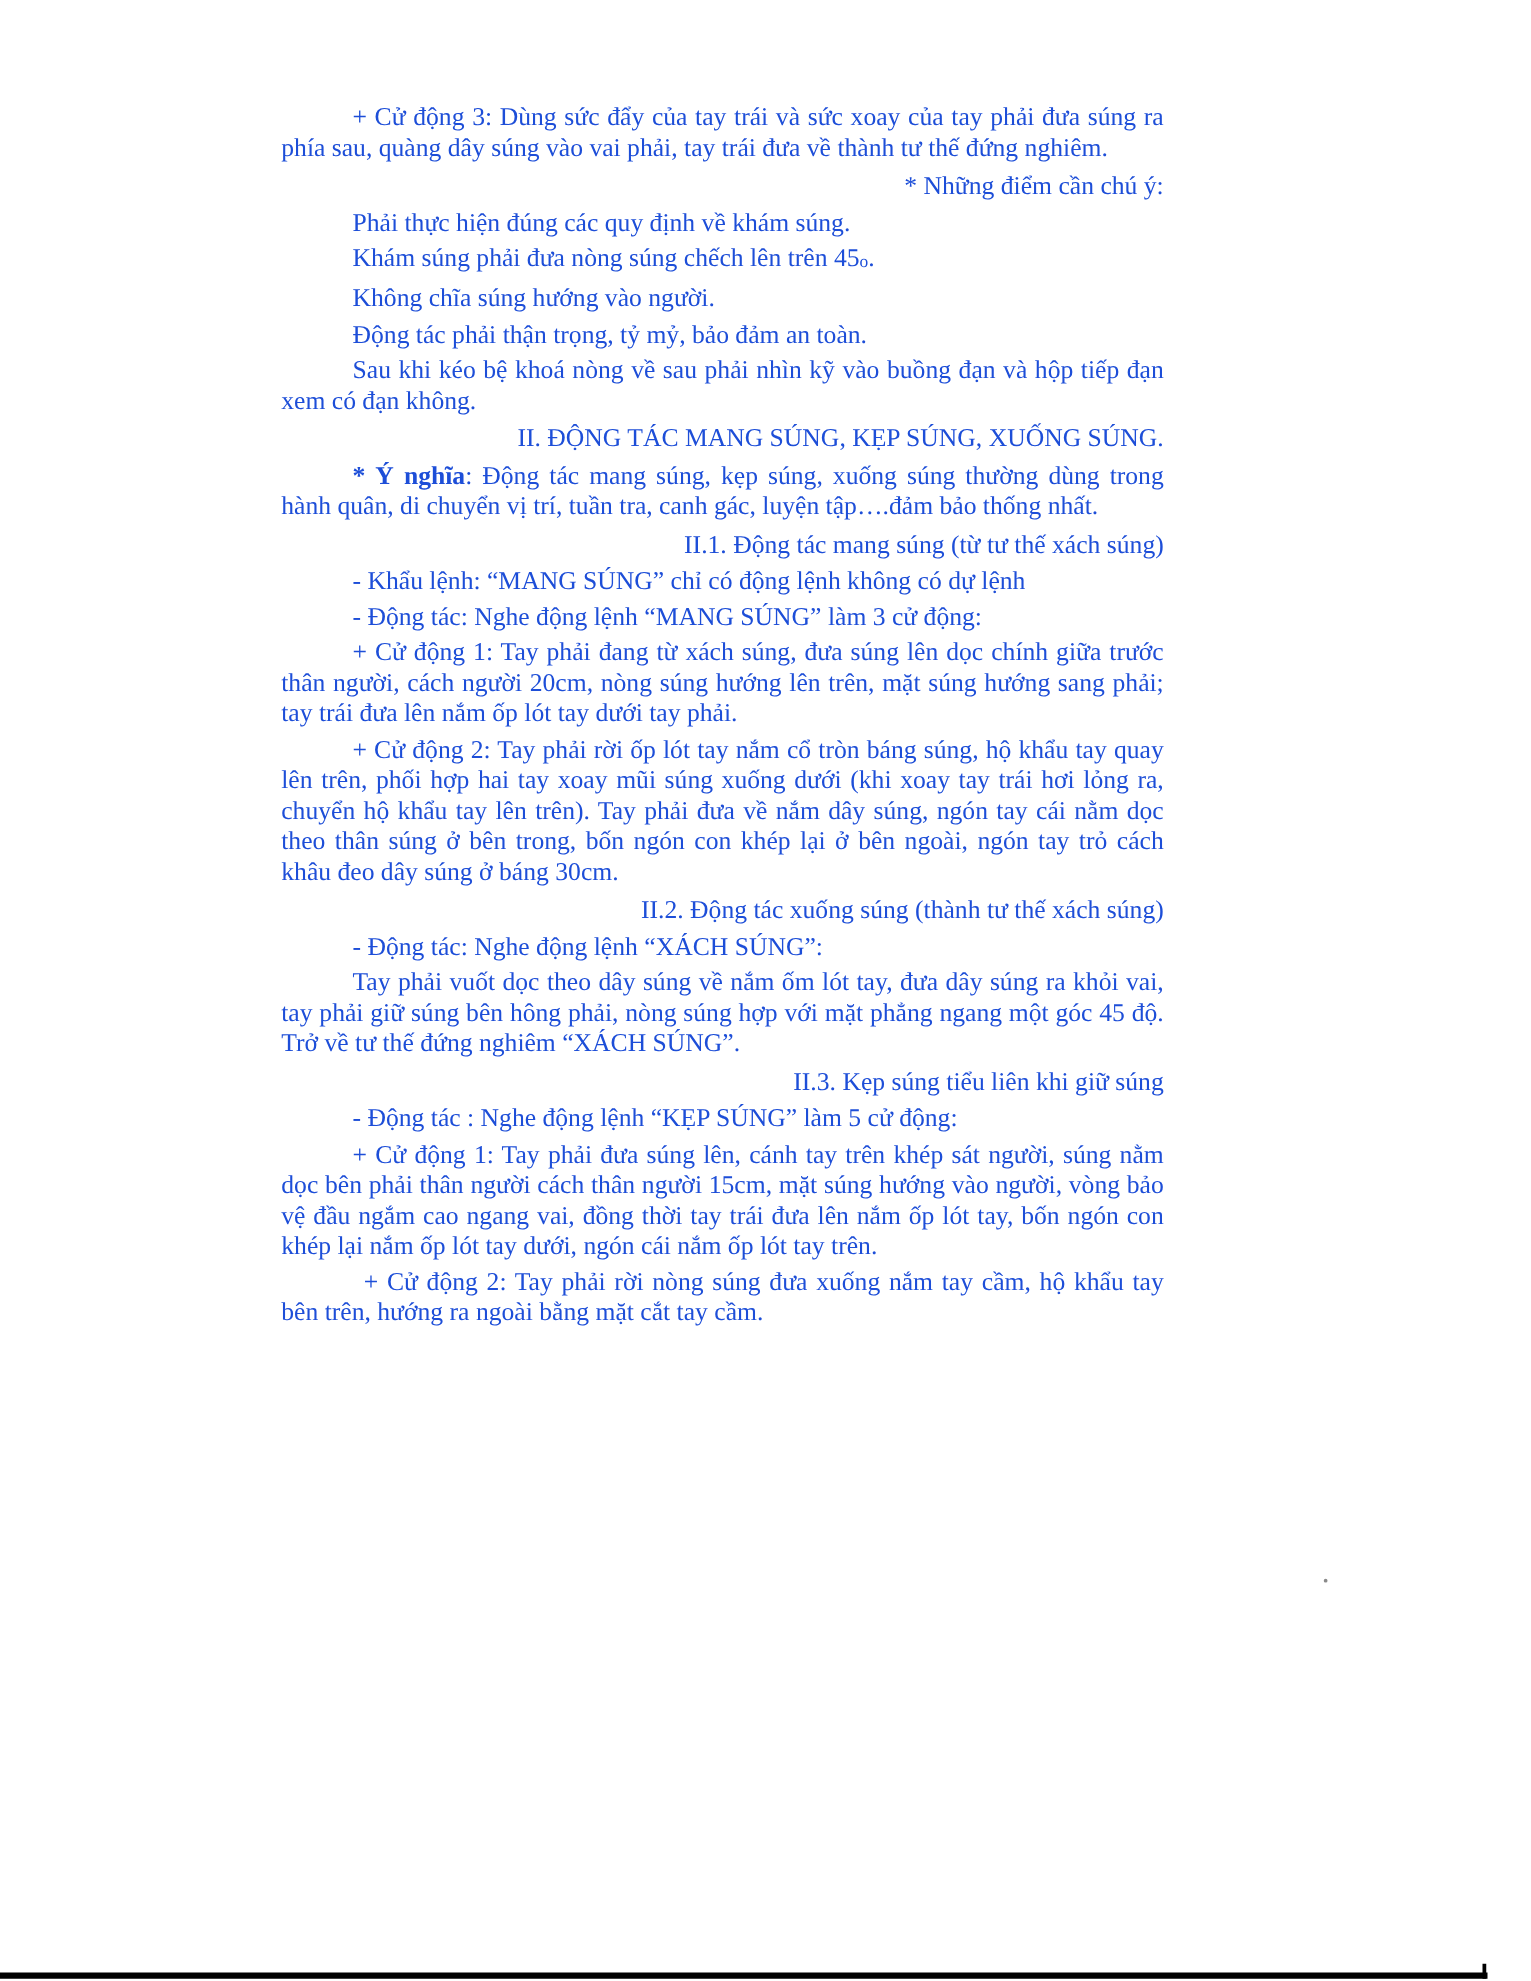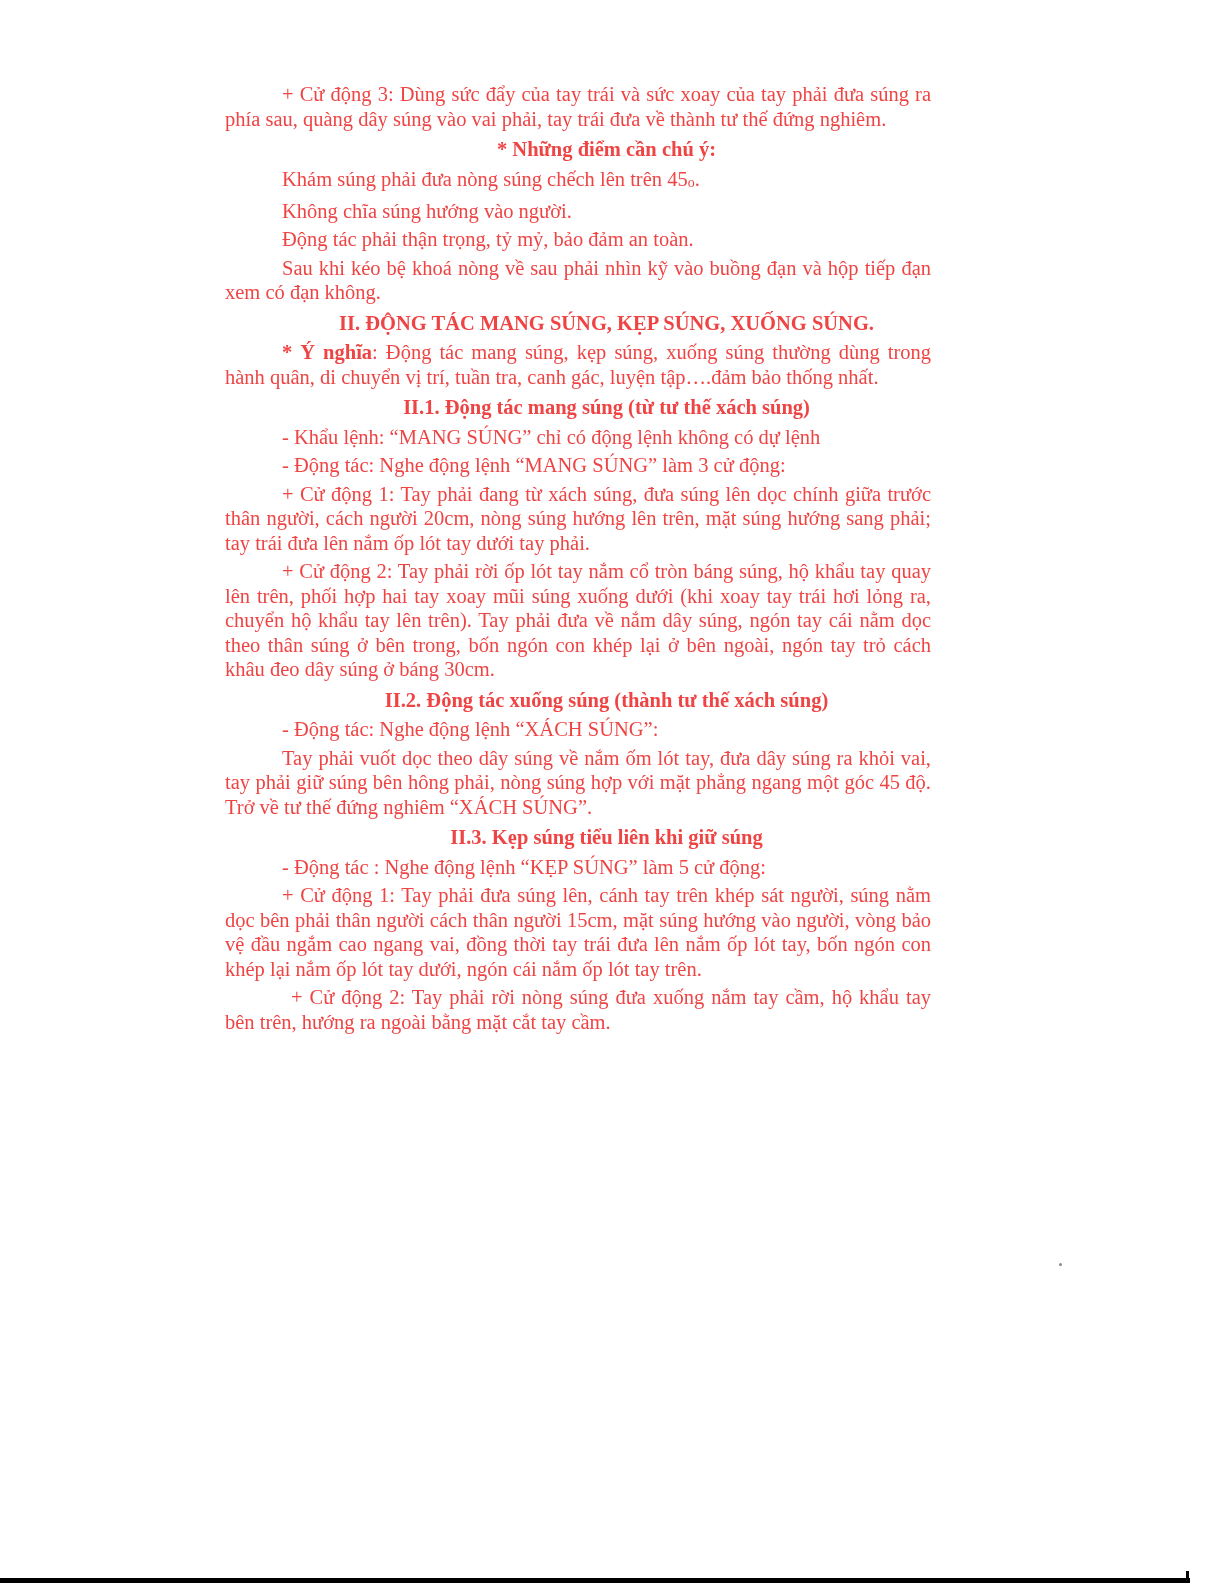--- a/index.html
+++ b/index.html
@@ -1,40 +1,40 @@
 <!DOCTYPE html>
 <html><head>
 <meta charset="utf-8">
 <style>
   html, body { margin: 0; padding: 0; background: #ffffff; }
   .page {
     position: relative;
     width: 1225px;
     height: 1585px;
     background: #ffffff;
-    color: #ef4444;
+    color: #1d4ed8;
     font-family: "Liberation Serif", "DejaVu Serif", serif;
     overflow: hidden;
   }
   .content {
     position: absolute;
     left: 225px;
     top: 82px;
     width: 706px;
     font-size: 20.5px;
     line-height: 24.5px;
   }
   .content p {
     margin: 0 0 4px 0;
     text-indent: 57px;
     text-align: justify;
   }
   .content p.heading {
-    font-weight: bold;
-    text-align: center;
+    font-weight: normal;
+    text-align: right;
     margin: 6px 0 5px 0;
   }
   .content p.indent-extra { text-indent: 66px; }
   .run-bold { font-weight: bold; margin-top: 28px; }
   .run-sub {
     font-size: 0.68em;
     vertical-align: -0.05em;
   }
   .scan-edge-bar {
     position: absolute;
@@ -62,20 +62,21 @@
     background: #8a8a8a;
   }
 </style>
 </head>
 <body>
 
 <div class="page">
   <div class="content">
       <p class="body"><span>+ Cử động 3: Dùng sức đẩy của tay trái và sức xoay của tay phải đưa súng ra phía sau, quàng dây súng vào vai phải, tay trái đưa về thành tư thế đứng nghiêm.</span></p>
       <p class="heading"><span>* Những điểm cần chú ý:</span></p>
+      <p class="body"><span>Phải thực hiện đúng các quy định về khám súng.</span></p>
       <p class="body"><span>Khám súng phải đưa nòng súng chếch lên trên 45</span><span class="run-sub">o</span><span>.</span></p>
       <p class="body"><span>Không chĩa súng hướng vào người.</span></p>
       <p class="body"><span>Động tác phải thận trọng, tỷ mỷ, bảo đảm an toàn.</span></p>
       <p class="body"><span>Sau khi kéo bệ khoá nòng về sau phải nhìn kỹ vào buồng đạn và hộp tiếp đạn xem có đạn không.</span></p>
       <p class="heading"><span>II. ĐỘNG TÁC MANG SÚNG, KẸP SÚNG, XUỐNG SÚNG.</span></p>
       <p class="body"><span class="run-bold">* Ý nghĩa</span><span>: Động tác mang súng, kẹp súng, xuống súng thường dùng trong hành quân, di chuyển vị trí, tuần tra, canh gác, luyện tập….đảm bảo thống nhất.</span></p>
       <p class="heading"><span>II.1. Động tác mang súng (từ tư thế xách súng)</span></p>
       <p class="body"><span>- Khẩu lệnh: “MANG SÚNG” chỉ có động lệnh không có dự lệnh</span></p>
       <p class="body"><span>- Động tác: Nghe động lệnh “MANG SÚNG” làm 3 cử động:</span></p>
       <p class="body"><span>+ Cử động 1: Tay phải đang từ xách súng, đưa súng lên dọc chính giữa trước thân người, cách người 20cm, nòng súng hướng lên trên, mặt súng hướng sang phải; tay trái đưa lên nắm ốp lót tay dưới tay phải.</span></p>

